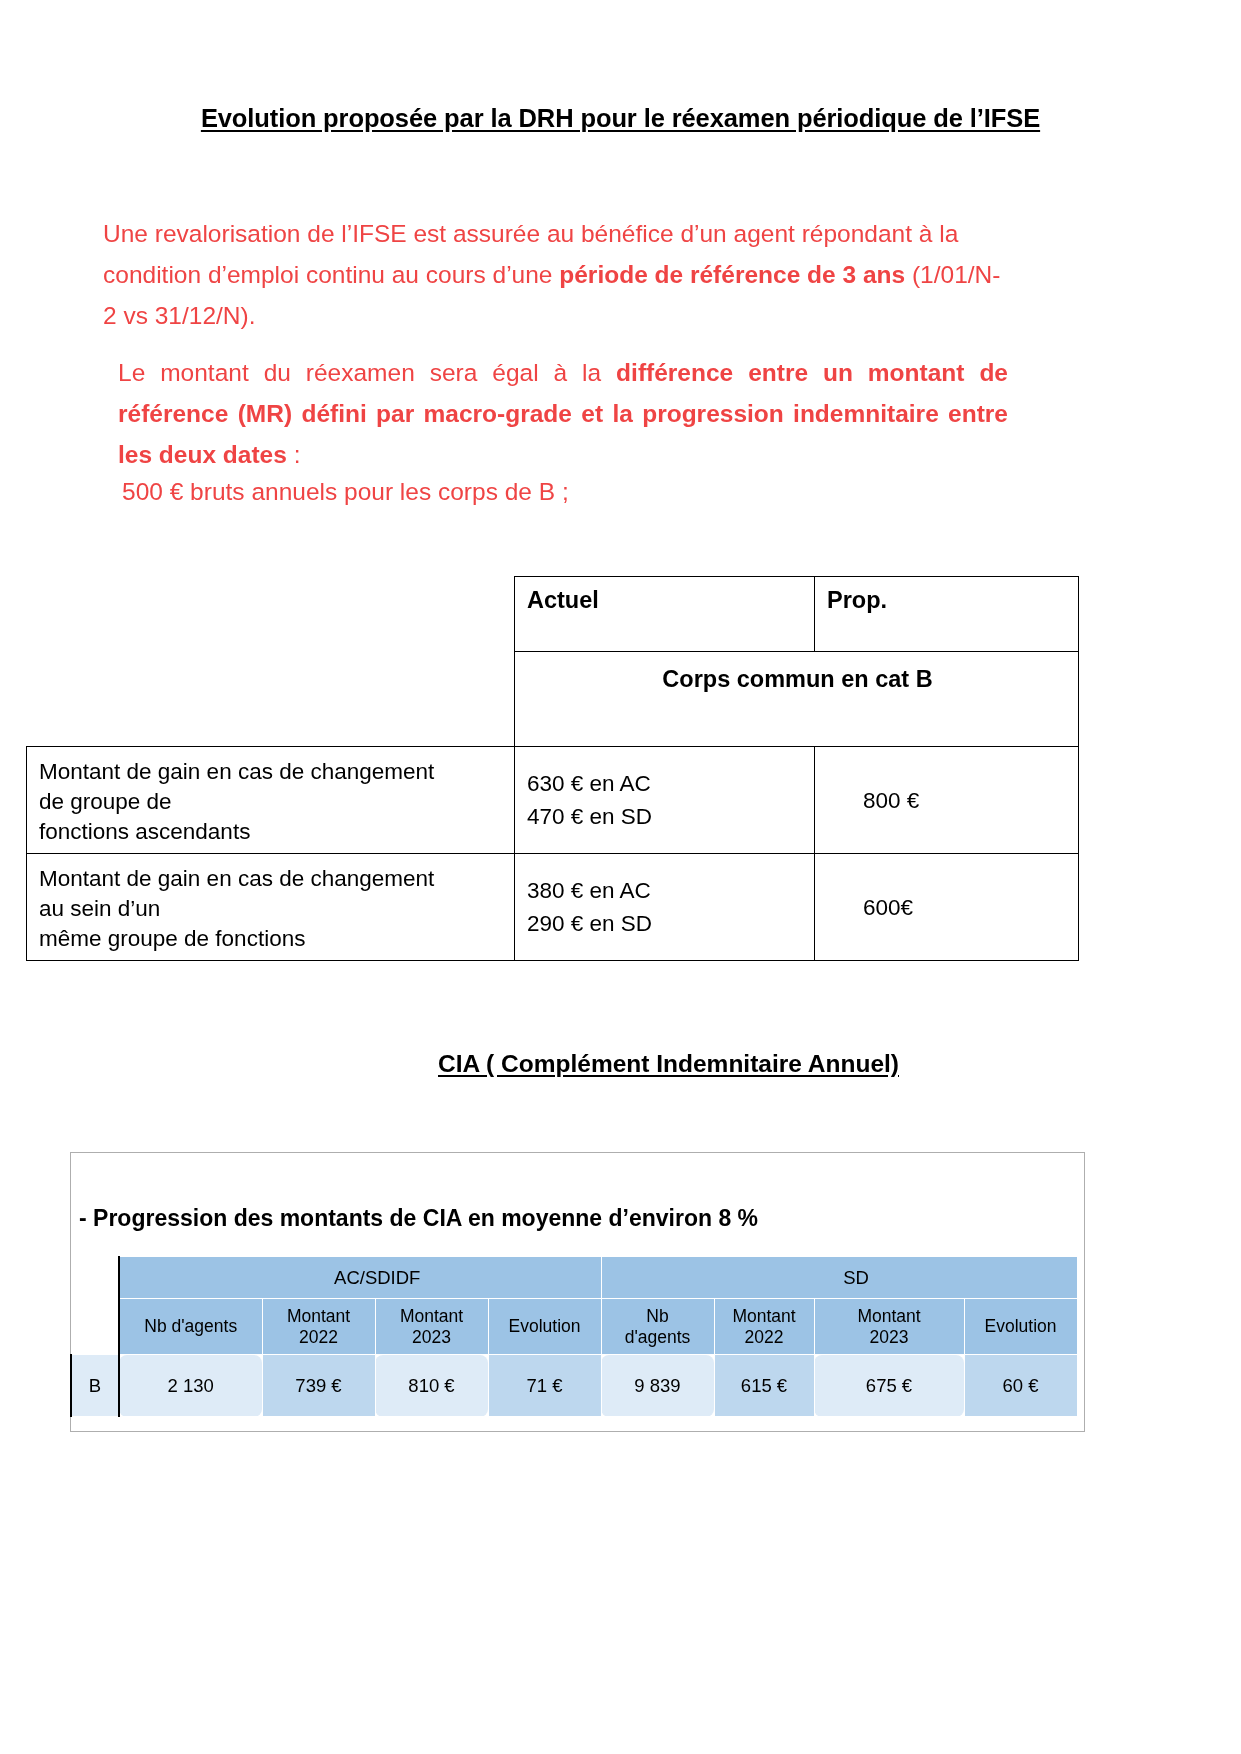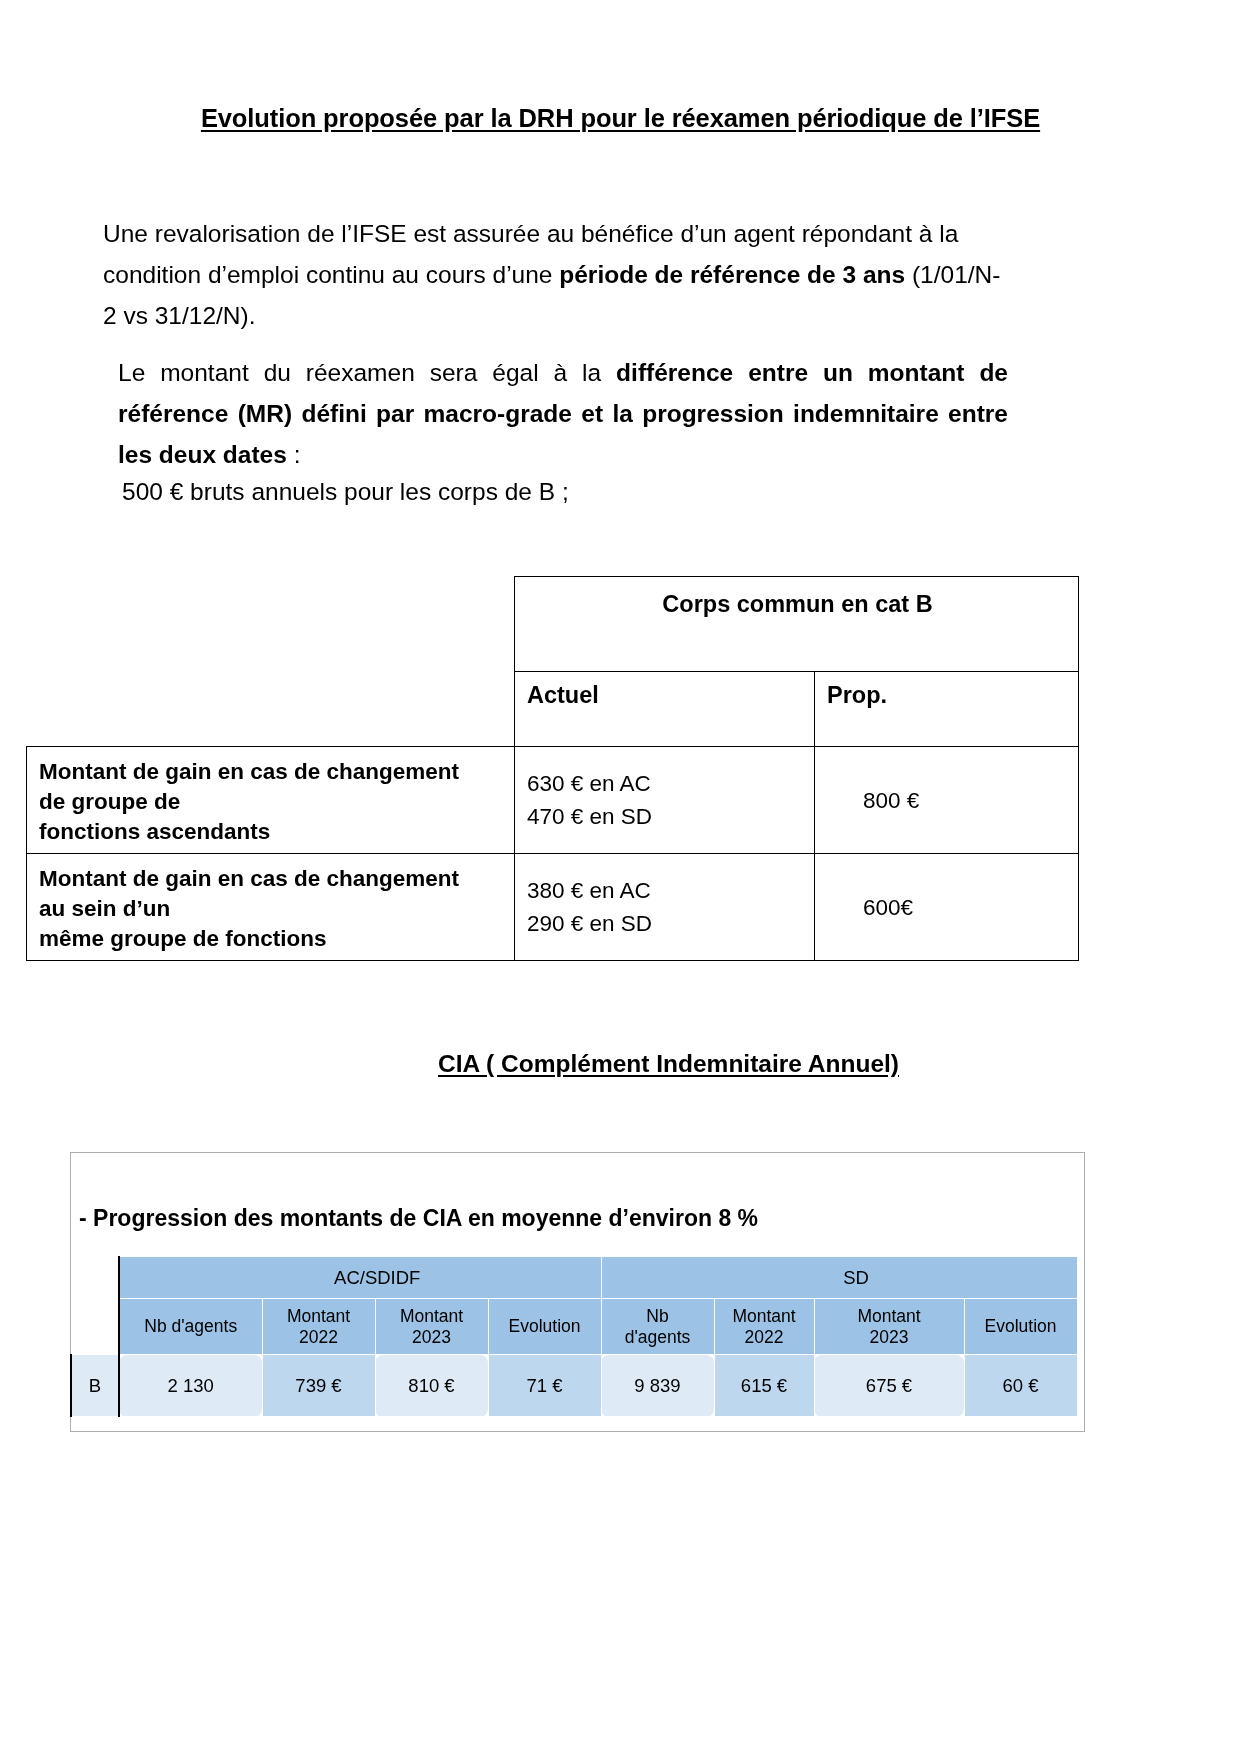--- a/index.html
+++ b/index.html
@@ -36,21 +36,21 @@
   .doc-title span.u {
     text-decoration: underline;
     text-underline-offset: 3px;
   }
 
   
   .para {
     position: absolute;
     font-size: 24.5px;
     line-height: 41px;
-    color: #000000;
+    color: #ef4444;
   }
   .para-1 {
     left: 103px;
     top: 213px;
     width: 910px;
     text-align: left;
   }
   .para-2 {
     left: 118px;
     top: 352px;
@@ -96,21 +96,21 @@
     padding-top: 12px;
   }
   .table1 td.hdr-sub {
     font-weight: bold;
     font-size: 23.5px;
     height: 60px;
     vertical-align: top;
     padding-top: 8px;
   }
   .table1 td.rowlabel {
-    font-weight: bold;
+    font-weight: normal;
     font-size: 22.5px;
     line-height: 30px;
     vertical-align: top;
     padding-top: 10px;
   }
   .table1 td.val {
     font-weight: normal;
     vertical-align: middle;
     line-height: 33px;
   }
@@ -221,26 +221,26 @@
 
   <table class="table1">
     <colgroup>
       <col class="c1">
         <col class="c2">
         <col class="c3">
     </colgroup>
     <tbody>
       <tr>
         <td class="empty-tl"></td>
-        <td class="hdr-span" colspan="2">Corps commun en cat B</td>
-      </tr>
-      <tr>
-        <td class="empty-tl"></td>
         <td class="hdr-sub">Actuel</td>
         <td class="hdr-sub">Prop.</td>
+      </tr>
+      <tr>
+        <td class="empty-tl"></td>
+        <td class="hdr-span" colspan="2">Corps commun en cat B</td>
       </tr>
       <tr>
         <td class="rowlabel">
           <span>Montant de gain en cas de changement</span><br>
           <span>de groupe de</span><br>
           <span>fonctions ascendants</span>
         </td>
         <td class="val">
           <span>630 € en AC</span><br>
           <span>470 € en SD</span>

